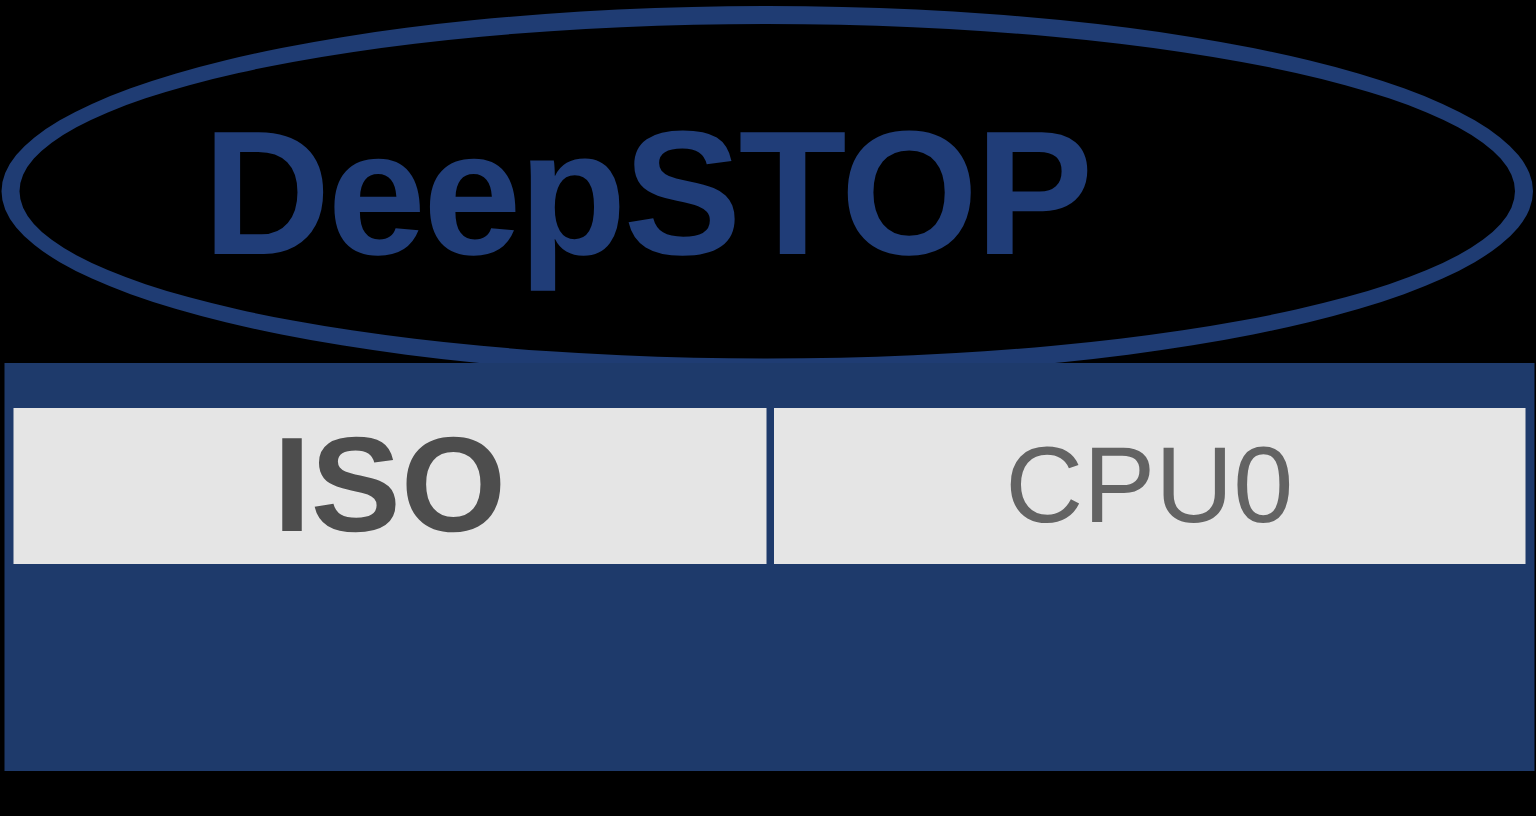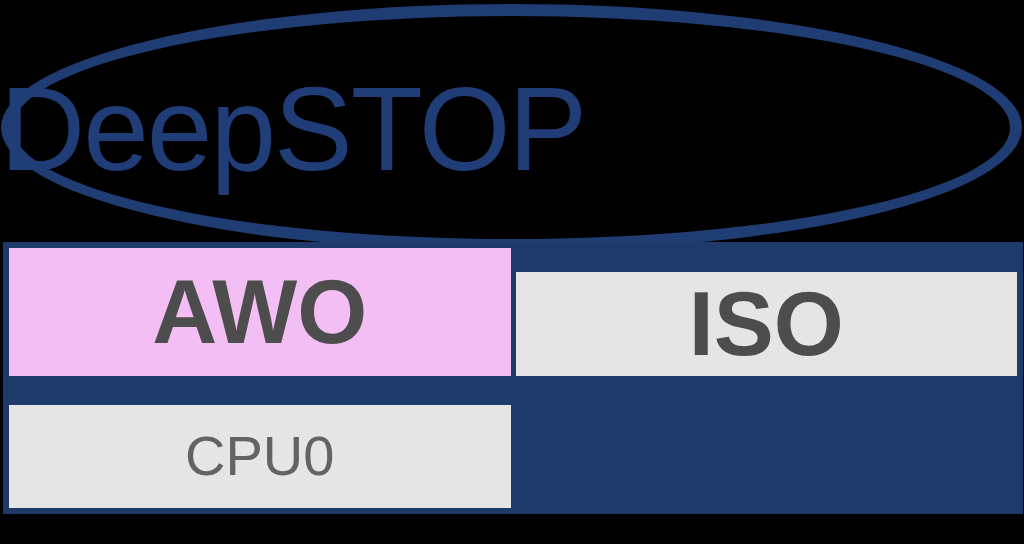--- a/index.html
+++ b/index.html
@@ -27,22 +27,23 @@
     box-sizing: border-box;
     border: 12px solid #1f3c73;
     border-radius: 50%;
     background: transparent;
   }
   .ellipse-label {
     position: absolute;
     left: 0;
     top: 70px;
     width: 862px;
+    text-align: center;
     font-size: 118px;
-    font-weight: normal;
+    font-weight: bold;
     line-height: 1;
     letter-spacing: -2px;
     color: #203d78;
     white-space: nowrap;
   }
   
   .domain-table {
     position: absolute;
     left: 3px;
     top: 242px;
@@ -62,39 +63,38 @@
     justify-content: center;
     line-height: 1;
     overflow: hidden;
   }
   .cell.header {
     font-size: 90px;
     font-weight: bold;
     color: #4d4d4d;
   }
   .cell.body {
-    font-size: 56px;
+    font-size: 72px;
     font-weight: normal;
     color: #636363;
   }
   .cell.pink  { background: #f3bef3; }
   .cell.gray  { background: #e5e5e5; margin-top: 24px; }
 </style>
 </head>
 <body>
 
 <div class="stage">
 
   <div class="ellipse"></div>
 
   <div class="ellipse-label">DeepSTOP</div>
 
   <div class="domain-table">
 
-    <div class="cell header pink">AWO</div>
 
     <div class="cell header gray">ISO</div>
 
     <div class="cell body gray">CPU0</div>
 
 
   </div>
 
 </div>
 

